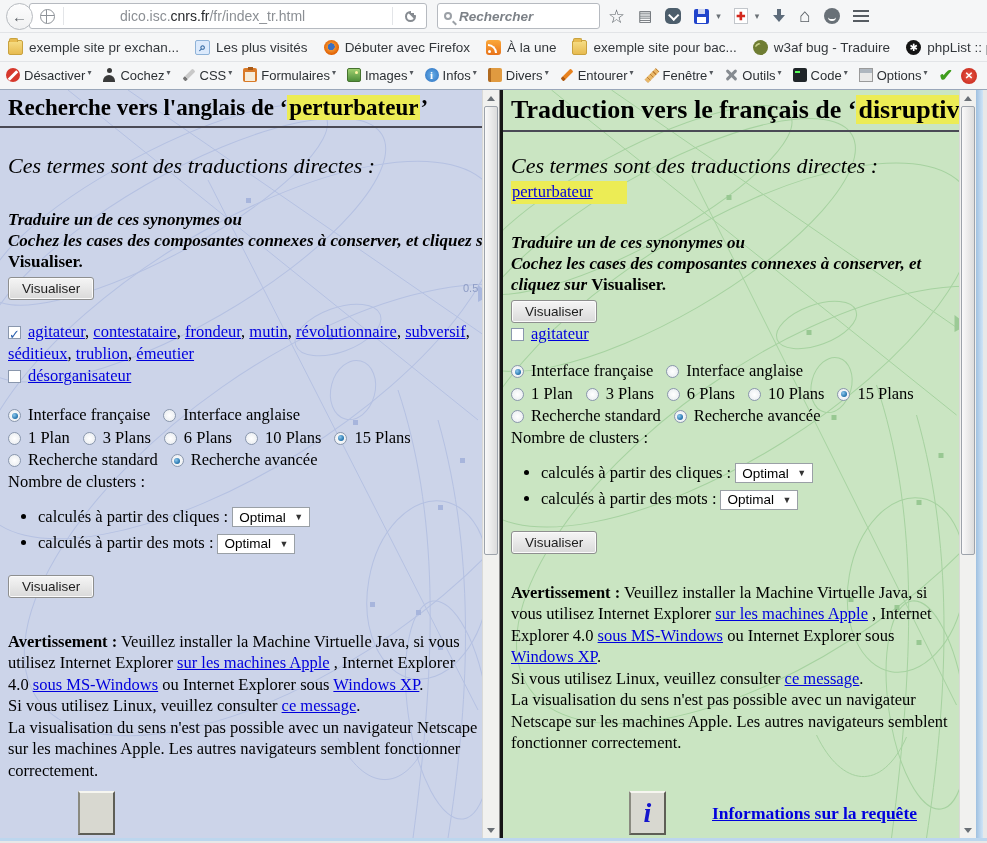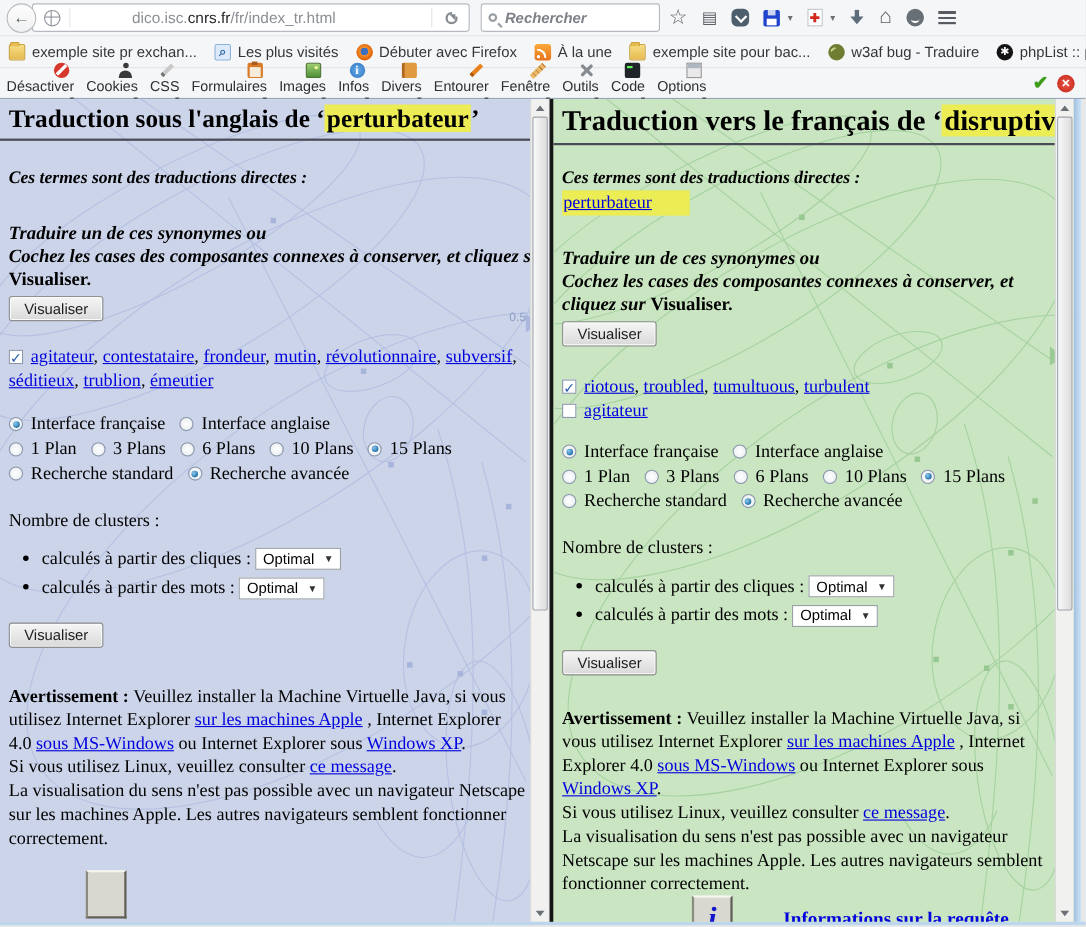--- a/index.html
+++ b/index.html
@@ -66,21 +66,21 @@
   .c-rss::before { content:""; position:absolute; left:2px; bottom:2px; width:3px; height:3px; border-radius:50%; background:#fff; }
   .c-rss::after { content:""; position:absolute; left:2px; bottom:2px; width:7px; height:7px;
                   border-top:2px solid #fff; border-right:2px solid #fff; border-radius:0 9px 0 0; }
   .c-w3af { border-radius:50%; background:#6f7d33; }
   .c-w3af::after { content:""; position:absolute; left:3px; top:3px; width:6px; height:6px; border-top:2px solid #c8d08a; border-radius:6px 6px 0 0; transform:rotate(-35deg); }
   .c-phplist { border-radius:50%; background:#141414; }
   .c-phplist::after { content:"✱"; position:absolute; inset:0; color:#fff; font-size:10px; line-height:15px; text-align:center; }
 
   .dev-toolbar { height:28px; display:flex; align-items:center; padding:0 6px; gap:11px;
                  border-bottom:1px solid #9aa7ba; font-size:13px; color:#2c3034; }
-  .dev-item { display:flex; align-items:flex-end; white-space:nowrap;flex-direction:column; }
+  .dev-item { display:flex; align-items:flex-start; white-space:nowrap; }
   .di { width:14px; height:14px; display:inline-block; margin-right:4px; position:relative; flex:none; }
   .dev-caret { font-size:8px; color:#55595e; margin-left:2px; }
   .c-disable { border-radius:50%; background:#d6382c; }
   .c-disable::after { content:""; position:absolute; left:1px; top:5.5px; width:12px; height:3px; background:#fff; transform:rotate(-45deg); }
   .c-cookies::before { content:""; position:absolute; left:4.5px; top:0; width:5px; height:5px; border-radius:50%; background:#3a3a3a; }
   .c-cookies::after { content:""; position:absolute; left:1px; bottom:0; width:12px; height:7px; border-radius:6px 6px 0 0; background:#3a3a3a; }
   .c-css { } .c-css::after { content:""; position:absolute; left:0; top:5px; width:14px; height:4px; background:linear-gradient(90deg,#777 0 3px,#c9c9c9 3px); border-radius:1px; transform:rotate(-45deg); }
   .c-forms { background:#d97a28; border-radius:2px; }
   .c-forms::after { content:""; position:absolute; left:2px; bottom:1px; width:10px; height:9px; background:#f6ecd9; }
   .c-forms::before { content:""; position:absolute; left:4.5px; top:-1px; width:5px; height:3px; background:#a85a18; z-index:1; }
@@ -116,21 +116,21 @@
   .frame-right .bg-art .ln { stroke:#a6d2a0; } .frame-right .bg-art .sq { fill:#98c892; }
   .frame-left  .bg-art text { fill:#8d9cc5; }
   .frame-left  .bg-art .tri { fill:#aab8de; } .frame-right .bg-art .tri { fill:#9cca96; }
 
   .frame-body { position:relative; z-index:1; flex:1; padding:2px 4px 0 8px; display:flex; flex-direction:column;
                 font-family:"Liberation Serif", serif; font-size:16.5px; color:#000; overflow:hidden; }
   h1 { font-size:23px; font-weight:bold; white-space:nowrap; margin:3px 0 3px; }
   .frame-right h1 { font-size:26px; }
   .hl { background:#ecec55; padding:0 2px; }
   .rule { border:none; border-top:2px solid #4a4a55; margin:2px -4px 0 -8px; }
-  .intro { margin-top:25px; font-weight:bold; font-style:italic; font-size:16px; }
+  .intro { margin-top:25px; font-weight:normal; font-style:italic; font-size:22px; }
   .frame-right .intro { margin-top:21px; }
   a.lnk { color:#0000dd; text-decoration:underline; cursor:pointer; }
   .links-line { margin-top:3px; }
   .tr-item:not(:last-of-type)::after { content:", "; color:#000; }
   .swipe { background:#ecec55; padding:1px 34px 3px 1px; }
   .instr { margin-top:30px; line-height:21px; font-size:17px; }
   .it { font-weight:bold; font-style:italic; }
   .ib { font-weight:bold; }
   .btn { align-self:flex-start; margin-top:5px; font-family:"Liberation Sans",sans-serif; font-size:13.5px; color:#1d1d1d;
          padding:3px 13px; border:1px solid #8e8f8f; border-radius:3px;
@@ -143,21 +143,21 @@
   .cb.checked::after { content:"✓"; position:absolute; inset:-3px 0 0 0; color:#2b5fae; font-weight:bold;
                        font-size:13px; text-align:center; font-family:"DejaVu Sans",sans-serif; }
   .radio-rows { margin-top:17px; }
   .frame-right .radio-rows { margin-top:15px; }
   .radio-row { line-height:22.5px; }
   .radio-item { margin-right:13px; white-space:nowrap; }
   .rb { width:13px; height:13px; border-radius:50%; border:1px solid #8a97ad; background:radial-gradient(#fff,#e6eaee);
         display:inline-block; vertical-align:-2px; margin-right:7px; position:relative; }
   .rb.checked::after { content:""; position:absolute; left:2.5px; top:2.5px; width:6px; height:6px; border-radius:50%;
                        background:radial-gradient(circle at 35% 35%, #8cc8ee, #1c6ca6 75%); }
-  .clusters { margin-top:21px; }
+  .clusters { }
   .cluster-list { margin:15px 0 0 30px; }
   .cluster-list li { margin-bottom:6px; }
   .select { display:inline-flex; align-items:center; justify-content:space-between; width:78px; margin-left:4px;
             border:1px solid #9aa0a6; background:#fff; padding:1.5px 6px; font-family:"Liberation Sans",sans-serif;
             font-size:13.5px; cursor:pointer; }
   .sel-arrow { font-size:9px; color:#333; }
   .btn2 { margin-top:15px; }
   .warn { margin-top:33px; line-height:21.5px; }
   .frame-right .warn { margin-top:28px; }
   .spacer { flex:1; }
@@ -260,21 +260,21 @@
   <div class="dev-toolbar">
 
       <span class="dev-item">
         <span class="di c-disable"></span>
         <span>Désactiver</span>
         <span class="dev-caret">▾</span>
       </span>
 
       <span class="dev-item">
         <span class="di c-cookies"></span>
-        <span>Cookies</span>
+        <span>Cochez</span>
         <span class="dev-caret">▾</span>
       </span>
 
       <span class="dev-item">
         <span class="di c-css"></span>
         <span>CSS</span>
         <span class="dev-caret">▾</span>
       </span>
 
       <span class="dev-item">
@@ -365,30 +365,33 @@
         <rect x="452" y="368" width="5" height="5"></rect>
           <rect x="408" y="520" width="5" height="5"></rect>
         <rect x="430" y="555" width="5" height="5"></rect>
           <rect x="362" y="512" width="5" height="5"></rect>
       </g>
       <polygon class="tri" points="470,195 483,205 470,212"></polygon>
       <text x="455" y="202" font-size="11" font-family="Liberation Sans, sans-serif">0.5</text>
     </svg>
 
     <div class="frame-body">
-      <h1><span>Traduction sous l'anglais de ‘</span><span class="hl">perturbateur</span><span>’</span></h1>
+      <h1><span>Recherche vers l'anglais de ‘</span><span class="hl">perturbateur</span><span>’</span></h1>
       <hr class="rule">
 
       <p class="intro">Ces termes sont des traductions directes :</p>
 
       <p class="instr"><span class="it">Traduire un de ces synonymes ou</span><br><span class="it" style="white-space:nowrap">Cochez les cases des composantes connexes à conserver, et cliquez sur</span><br><span class="ib">Visualiser.</span></p>
       <button class="btn">Visualiser</button>
 
       <div class="syn-group syn-first">
         <span class="cb checked"></span><span class="links-line" style="display:inline"><span class="tr-item"><a class="lnk">agitateur</a></span><span class="tr-item"><a class="lnk">contestataire</a></span><span class="tr-item"><a class="lnk">frondeur</a></span><span class="tr-item"><a class="lnk">mutin</a></span><span class="tr-item"><a class="lnk">révolutionnaire</a></span><span class="tr-item"><a class="lnk">subversif</a></span><span class="tr-item"><a class="lnk">séditieux</a></span><span class="tr-item"><a class="lnk">trublion</a></span><span class="tr-item"><a class="lnk">émeutier</a></span></span>
+      </div>
+      <div class="syn-group">
+        <span class="cb"></span><span class="links-line" style="display:inline"><span class="tr-item"><a class="lnk">désorganisateur</a></span></span>
       </div>
 
       <div class="radio-rows">
         <div class="radio-row"><span class="radio-item"><span class="rb checked"></span><span>Interface française</span></span><span class="radio-item"><span class="rb"></span><span>Interface anglaise</span></span></div>
         <div class="radio-row"><span class="radio-item"><span class="rb"></span><span>1 Plan</span></span><span class="radio-item"><span class="rb"></span><span>3 Plans</span></span><span class="radio-item"><span class="rb"></span><span>6 Plans</span></span><span class="radio-item"><span class="rb"></span><span>10 Plans</span></span><span class="radio-item"><span class="rb checked"></span><span>15 Plans</span></span></div>
         <div class="radio-row"><span class="radio-item"><span class="rb"></span><span>Recherche standard</span></span><span class="radio-item"><span class="rb checked"></span><span>Recherche avancée</span></span></div>
       </div>
 
       <p class="clusters">Nombre de clusters :</p>
       <ul class="cluster-list">
@@ -459,23 +462,20 @@
     <div class="frame-body">
       <h1><span>Traduction vers le français de ‘</span><span class="hl">disruptive</span><span>’</span></h1>
       <hr class="rule">
 
       <p class="intro">Ces termes sont des traductions directes :</p>
       <p class="links-line"><span class="tr-item"><a class="lnk swipe">perturbateur</a></span></p>
 
       <p class="instr"><span class="it">Traduire un de ces synonymes ou</span><br><span class="it">Cochez les cases des composantes connexes à conserver, et cliquez sur</span> <span class="ib">Visualiser.</span></p>
       <button class="btn">Visualiser</button>
 
-      <div class="syn-group syn-first">
-        <span class="cb checked"></span><span class="links-line" style="display:inline"><span class="tr-item"><a class="lnk">riotous</a></span><span class="tr-item"><a class="lnk">troubled</a></span><span class="tr-item"><a class="lnk">tumultuous</a></span><span class="tr-item"><a class="lnk">turbulent</a></span></span>
-      </div>
       <div class="syn-group">
         <span class="cb"></span><span class="links-line" style="display:inline"><span class="tr-item"><a class="lnk">agitateur</a></span></span>
       </div>
 
       <div class="radio-rows">
         <div class="radio-row"><span class="radio-item"><span class="rb checked"></span><span>Interface française</span></span><span class="radio-item"><span class="rb"></span><span>Interface anglaise</span></span></div>
         <div class="radio-row"><span class="radio-item"><span class="rb"></span><span>1 Plan</span></span><span class="radio-item"><span class="rb"></span><span>3 Plans</span></span><span class="radio-item"><span class="rb"></span><span>6 Plans</span></span><span class="radio-item"><span class="rb"></span><span>10 Plans</span></span><span class="radio-item"><span class="rb checked"></span><span>15 Plans</span></span></div>
         <div class="radio-row"><span class="radio-item"><span class="rb"></span><span>Recherche standard</span></span><span class="radio-item"><span class="rb checked"></span><span>Recherche avancée</span></span></div>
       </div>
 

